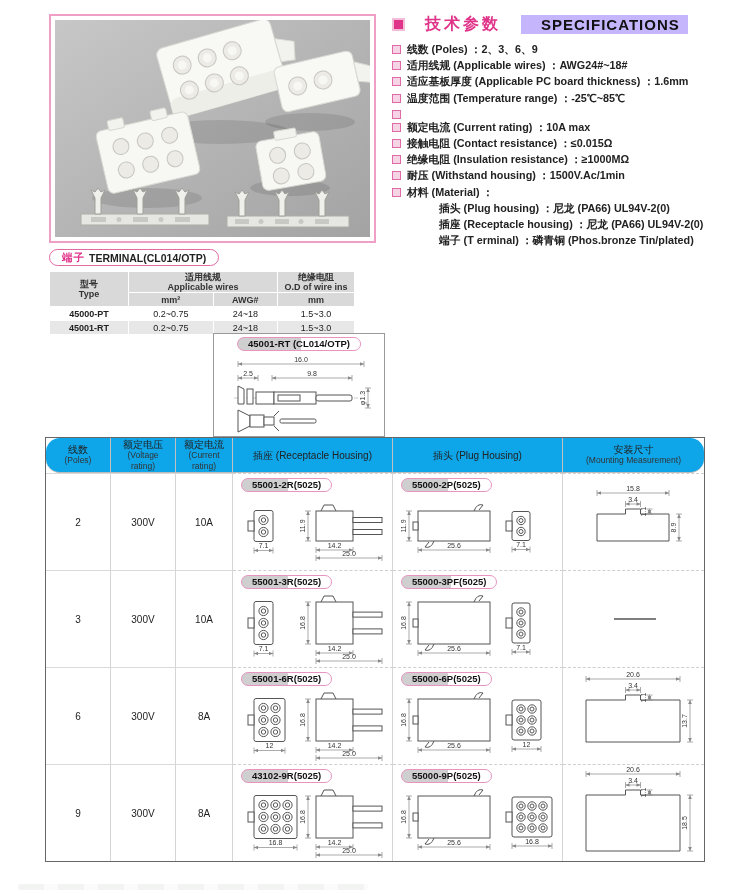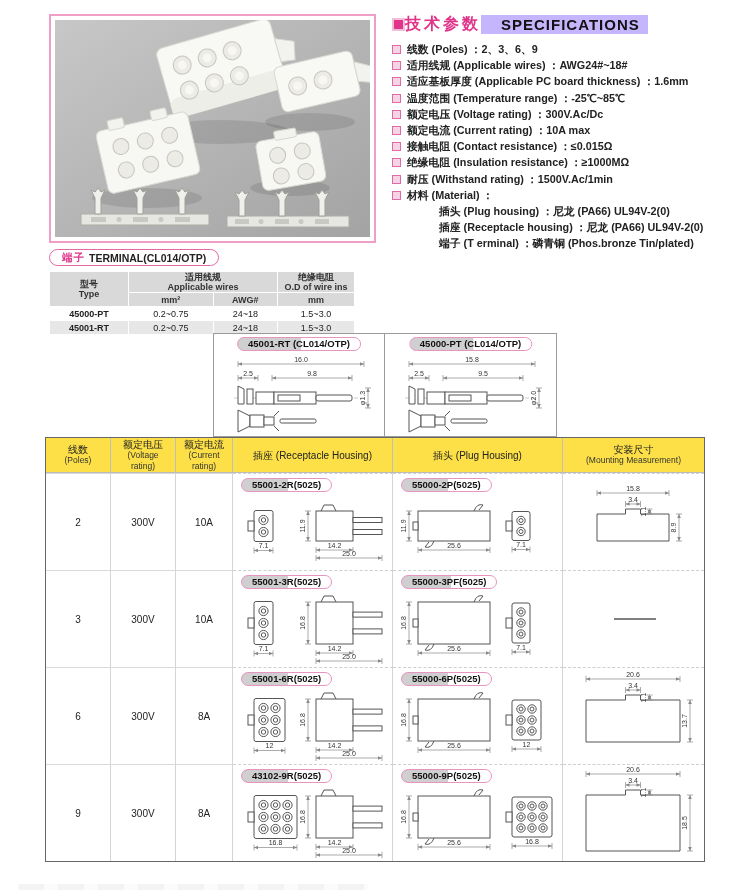--- a/index.html
+++ b/index.html
@@ -5,52 +5,52 @@
   html,body{margin:0;padding:0;background:#fff;}
   body{width:750px;height:894px;position:relative;font-family:"Liberation Sans",sans-serif;color:#222;overflow:hidden;}
   .abs{position:absolute;}
 
   
   .photo-box{left:49px;top:14px;width:327px;height:229px;border:2px solid #ef9ec6;background:#fff;padding:4px;box-sizing:border-box;}
   .photo-box svg{display:block;}
 
   
   .specs{left:392px;top:14px;width:352px;}
-  .specs-title{display:flex;align-items:center;gap:0;margin-bottom:6px;}
+  .specs-title{display:flex;align-items:center;gap:20px;margin-bottom:6px;}
   .title-sq{width:13px;height:13px;background:#e0338a;border:2px solid #f3bcd7;box-sizing:border-box;}
   .title-zh{color:#e0338a;font-weight:bold;font-size:16px;letter-spacing:3px;}
   .title-en{background:#c4b5fd;color:#111;font-weight:bold;font-size:15px;padding:1px 8px 1px 20px;letter-spacing:1px;}
   .spec-item{display:flex;align-items:flex-start;gap:6px;font-size:10.8px;line-height:16.2px;}
   .spec-item .sq{flex:0 0 7px;width:7px;height:7px;margin-top:4px;border:1.5px solid #e06aa6;background:#f6d3e5;box-sizing:content-box;}
   .spec-label{font-weight:bold;white-space:nowrap;}
   .spec-val{font-weight:bold;white-space:nowrap;}
   .mat-line{margin-left:47px;font-size:10.8px;line-height:16.2px;font-weight:bold;white-space:nowrap;}
 
   
   .term-badge{left:49px;top:249px;height:15px;border:1.5px solid #e06aa6;border-radius:9px;background:#fff;display:inline-flex;align-items:center;padding:0 12px;font-size:10.5px;font-weight:bold;}
   .term-badge .tb-zh{color:#e0338a;margin-right:4px;letter-spacing:1px;}
   .term-table{left:49px;top:271px;width:306px;border-collapse:collapse;font-size:9px;}
   .term-table th,.term-table td{border:1px solid #fff;text-align:center;padding:0;height:13px;}
   .term-table th{background:#d9d9d9;font-weight:bold;color:#333;line-height:10px;}
   .term-table .h2{font-weight:bold;}
   .term-table tr.r0 td{background:#fff;}
   .term-table tr.r1 td{background:#e7e7e7;}
 
   
-  .tdraw{left:213px;top:333px;width:344px;height:104px;display:flex;}
+  .tdraw{left:213px;top:333px;width:344px;height:104px;display:flex;flex-direction:column;}
   .tbox{width:172px;height:104px;border:1px solid #9a9a9a;box-sizing:border-box;background:#fff;position:relative;}
   .tbox + .tbox{border-left:none;}
   .tbox .pill{position:absolute;left:50%;transform:translateX(-50%);top:3px;}
 
   
   .pill{display:inline-block;border:1.5px solid #e795c0;border-radius:9px;background:linear-gradient(to right,#cfcfcf 0 52%,#fff 52%);font-size:9.5px;font-weight:bold;color:#111;padding:0 10px;line-height:12px;white-space:nowrap;}
 
   
   .main-table{left:45px;top:437px;width:660px;border:1px solid #666;box-sizing:border-box;background:#fff;}
-  .mhead{display:grid;grid-template-columns:65px 65px 57px 160px 170px 141px;background:#fde047;border-bottom:1px solid #bbb;}
+  .mhead{display:grid;grid-template-columns:65px 65px 57px 160px 170px 141px;background:#0ea5e9;border-bottom:1px solid #bbb;border-radius:14px;}
   .mhead .hcell{border-right:1px solid #c0c0c0;display:flex;flex-direction:column;align-items:center;justify-content:center;text-align:center;font-size:10px;color:#222;height:34px;line-height:11px;}
   .mhead .hcell:last-child{border-right:none;}
   .mhead .sub{font-size:8.5px;color:#333;}
   .mrow{display:grid;grid-template-columns:65px 65px 57px 160px 170px 141px;height:97px;}
   .mcell{border-right:1px solid #d5d5d5;border-top:1px solid #d9d9d9;display:flex;align-items:center;justify-content:center;font-size:10px;color:#222;overflow:hidden;}
   .mcell:last-child{border-right:none;}
   .mcell.draw{flex-direction:column;align-items:flex-start;justify-content:flex-start;border-top:1px dashed #cfcfcf;}
   .mcell.draw .pill{margin:4px 0 0 8px;}
   .mcell.draw svg{display:block;margin:0 auto;}
   .mcell.mount{border-top:1px dashed #cfcfcf;}
@@ -188,37 +188,36 @@
       <div class="spec-item">
         <span class="sq"></span>
         <span><span class="spec-label">适应基板厚度 (Applicable PC board thickness)</span> <span class="spec-val">：1.6mm</span></span>
       </div>
       <div class="spec-item">
         <span class="sq"></span>
         <span><span class="spec-label">温度范围 (Temperature range)</span> <span class="spec-val">：-25℃~85℃</span></span>
       </div>
       <div class="spec-item">
         <span class="sq"></span>
-        <span><span class="spec-label">额定电压 (Voltage rating)</span> <span class="spec-val">：300V.Ac/Dc</span></span>
       </div>
       <div class="spec-item">
         <span class="sq"></span>
         <span><span class="spec-label">额定电流 (Current rating)</span> <span class="spec-val">：10A max</span></span>
       </div>
       <div class="spec-item">
         <span class="sq"></span>
         <span><span class="spec-label">接触电阻 (Contact resistance)</span> <span class="spec-val">：≤0.015Ω</span></span>
       </div>
       <div class="spec-item">
         <span class="sq"></span>
         <span><span class="spec-label">绝缘电阻 (Insulation resistance)</span> <span class="spec-val">：≥1000MΩ</span></span>
       </div>
       <div class="spec-item">
         <span class="sq"></span>
-        <span><span class="spec-label">耐压 (Withstand rating)</span> <span class="spec-val">：1500V.Ac/1min</span></span>
+        <span><span class="spec-label">耐压 (Withstand housing)</span> <span class="spec-val">：1500V.Ac/1min</span></span>
       </div>
       <div class="spec-item">
         <span class="sq"></span>
         <span><span class="spec-label">材料 (Material)</span> <span class="spec-val">：</span></span>
       </div>
     </div>
   <div id="mat-list">
       <div class="mat-line">插头 (Plug housing) ：尼龙 (PA66) UL94V-2(0)</div>
       <div class="mat-line">插座 (Receptacle housing) ：尼龙 (PA66) UL94V-2(0)</div>
       <div class="mat-line">端子 (T erminal) ：磷青铜 (Phos.bronze Tin/plated)</div>

